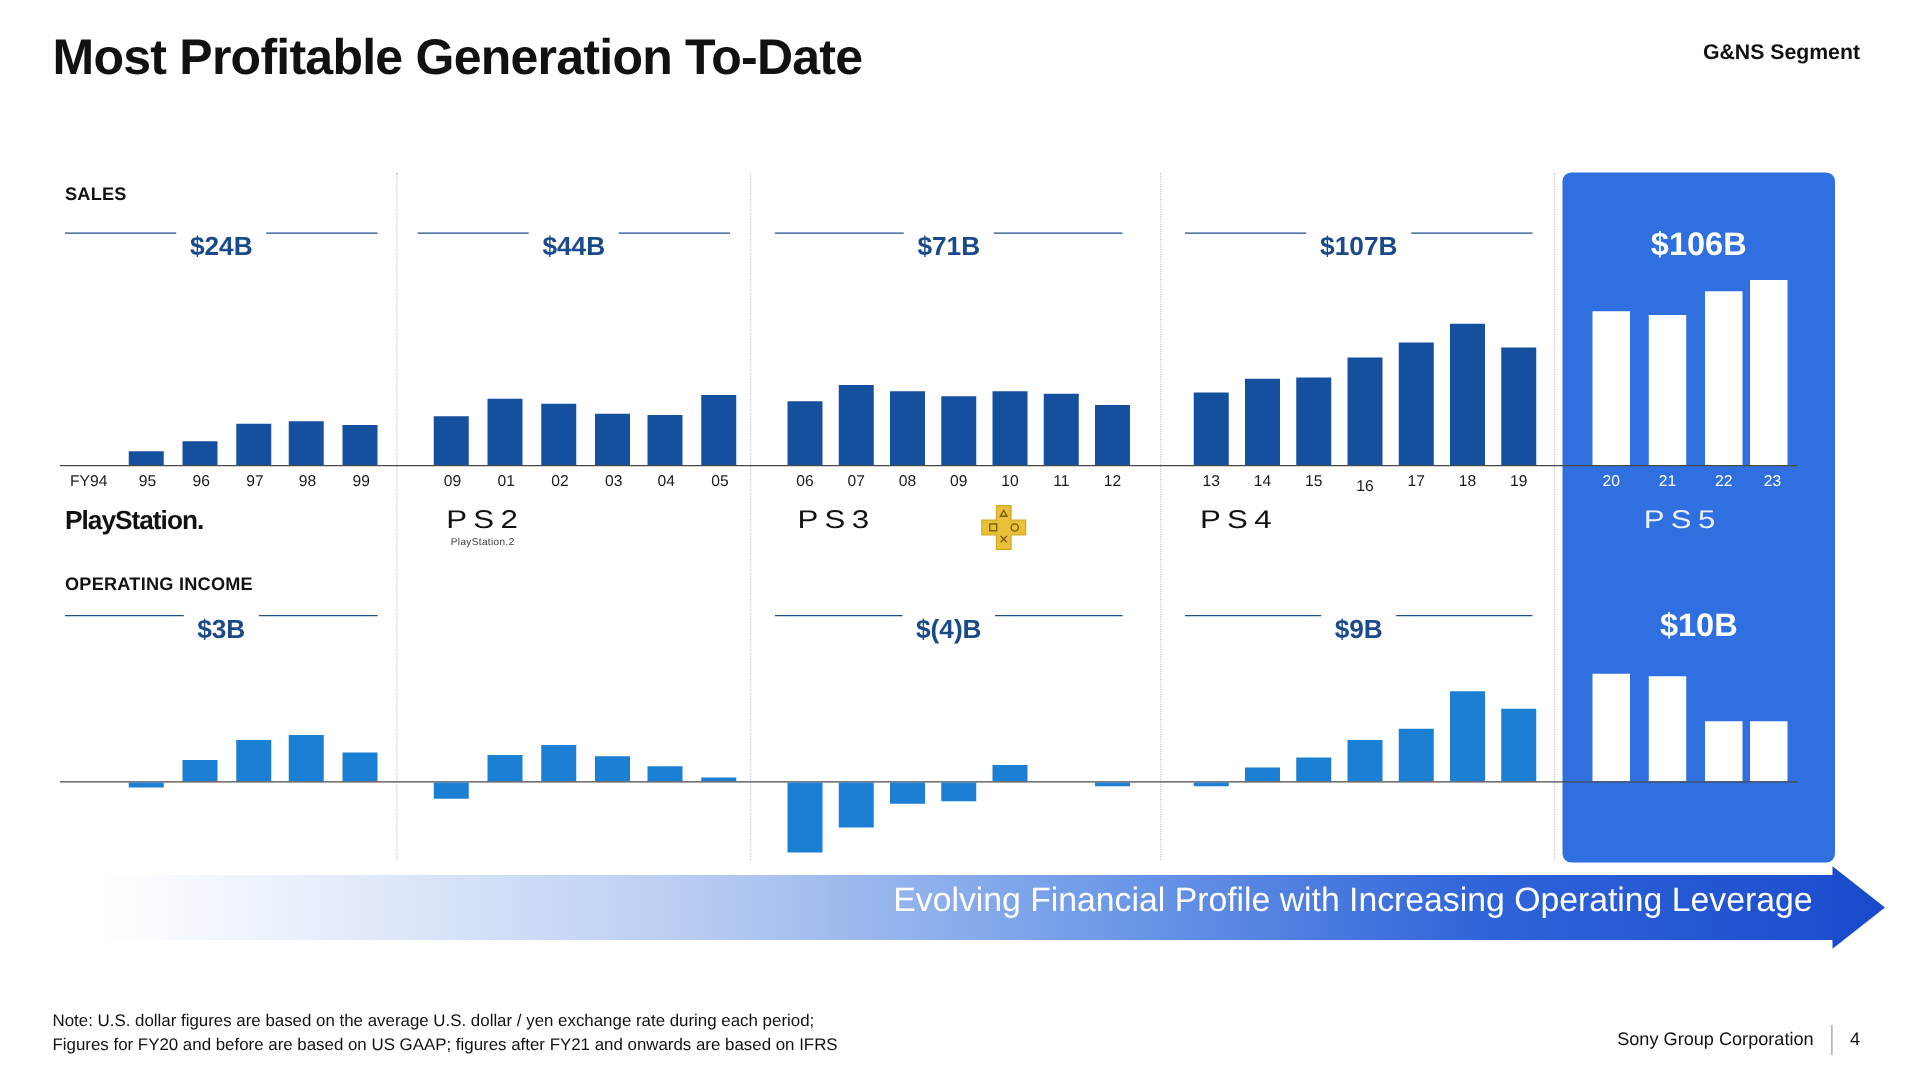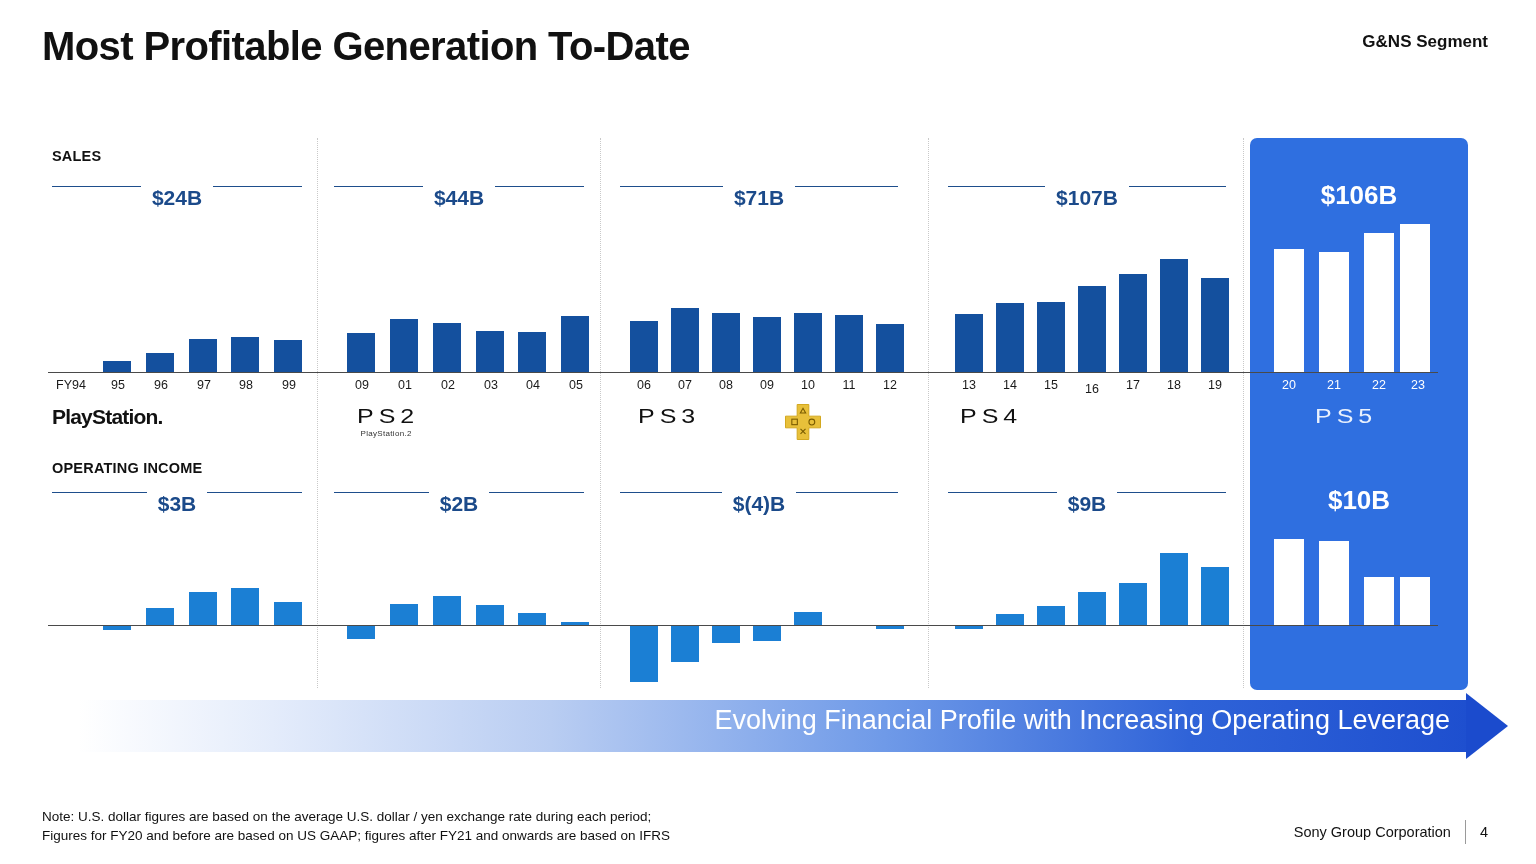--- a/index.html
+++ b/index.html
@@ -261,25 +261,20 @@
 
     <div class="logo" style="left:1315px;top:272px;">
       <div class="psmark lt">PS5</div>
     </div>
 
     <div class="seclabel" style="left:52px;top:330px;">OPERATING INCOME</div>
 
     <div class="grp" style="left:52px;top:362px;width:250px;">
       <span class="line"></span>
       <span class="amt">$3B</span>
-      <span class="line"></span>
-    </div>
-    <div class="grp" style="left:334px;top:362px;width:250px;">
-      <span class="line"></span>
-      <span class="amt">$2B</span>
       <span class="line"></span>
     </div>
     <div class="grp" style="left:620px;top:362px;width:278px;">
       <span class="line"></span>
       <span class="amt">$(4)B</span>
       <span class="line"></span>
     </div>
     <div class="grp" style="left:948px;top:362px;width:278px;">
       <span class="line"></span>
       <span class="amt">$9B</span>

